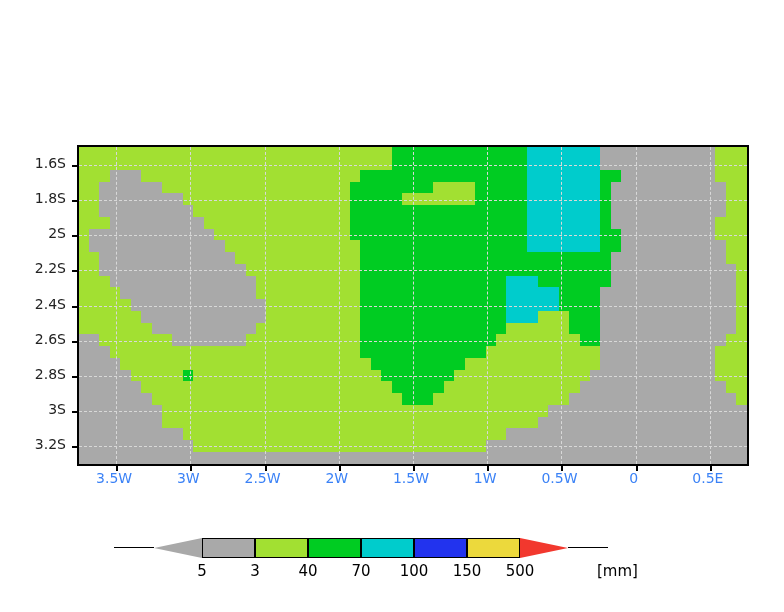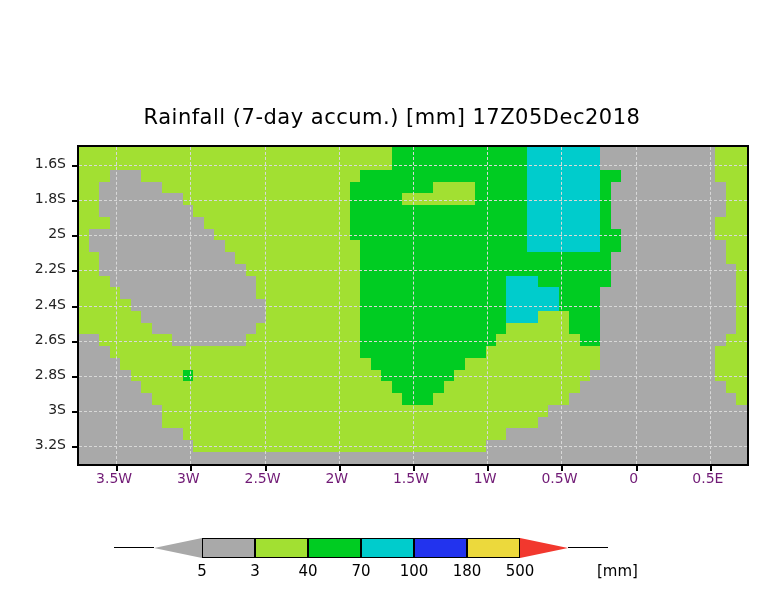--- a/index.html
+++ b/index.html
@@ -31,39 +31,38 @@
   .gridline-h{position:absolute;left:0;height:0;width:668px;
     border-top:1px dashed #d8d8d8;}
 
   
   .tick-y{position:absolute;left:-7px;width:7px;height:0;border-top:2px solid #000;}
   .tick-x{position:absolute;bottom:-7px;height:7px;width:0;border-left:2px solid #000;}
   .ylabels{position:absolute;left:0;top:145px;width:70px;height:317px;}
   .ylabel{position:absolute;right:4px;font-size:14px;color:#222;
     white-space:nowrap;transform:translateY(-50%);}
   .xlabels{position:absolute;left:77px;top:470px;width:668px;height:24px;}
-  .xlabel{position:absolute;top:0;font-size:14px;color:#701a75;
+  .xlabel{position:absolute;top:0;font-size:14px;color:#3b82f6;
     white-space:nowrap;transform:translateX(-50%);}
 
   
   .cbar-wrap{position:absolute;left:0;top:528px;width:784px;height:60px;}
   .cbar{position:absolute;left:202px;top:10px;height:20px;}
   .cbar-seg{position:absolute;top:0;height:20px;border:1px solid #000;
     box-sizing:border-box;}
   .cbar-arrow{position:absolute;top:0;width:0;height:0;}
   .cbar-tick{position:absolute;top:34px;font-size:15px;color:#000;
     transform:translateX(-50%);white-space:nowrap;}
   .cbar-unit{position:absolute;top:34px;font-size:15px;color:#000;white-space:nowrap;}
 </style>
 </head>
 <body>
 
 <div id="root">
 
-  <div class="title">Rainfall (7-day accum.) [mm] 17Z05Dec2018</div>
 
   <div class="ylabels">
       <div class="ylabel" style="top: 17.6111px;">1.6S</div>
       <div class="ylabel" style="top: 52.8333px;">1.8S</div>
       <div class="ylabel" style="top: 88.0556px;">2S</div>
       <div class="ylabel" style="top: 123.278px;">2.2S</div>
       <div class="ylabel" style="top: 158.5px;">2.4S</div>
       <div class="ylabel" style="top: 193.722px;">2.6S</div>
       <div class="ylabel" style="top: 228.944px;">2.8S</div>
       <div class="ylabel" style="top: 264.167px;">3S</div>
@@ -312,17 +311,17 @@
         <div class="cbar-arrow" style="left: 318px; border-top: 10px solid transparent; border-bottom: 10px solid transparent; border-left: 48px solid rgb(242, 56, 46);"></div>
         <div style="position: absolute; left: -88px; top: 9px; width: 40px; height: 0px; border-top: 1px solid rgb(0, 0, 0);"></div>
         <div style="position: absolute; left: 366px; top: 9px; width: 40px; height: 0px; border-top: 1px solid rgb(0, 0, 0);"></div>
       </div>
     <div class="cbar-unit" style="left:597px;">[mm]</div>
   <div class="cbar-tick" style="left: 202px;">5</div>
       <div class="cbar-tick" style="left: 255px;">3</div>
       <div class="cbar-tick" style="left: 308px;">40</div>
       <div class="cbar-tick" style="left: 361px;">70</div>
       <div class="cbar-tick" style="left: 414px;">100</div>
-      <div class="cbar-tick" style="left: 467px;">180</div>
+      <div class="cbar-tick" style="left: 467px;">150</div>
       <div class="cbar-tick" style="left: 520px;">500</div>
     </div>
 
 </div>
 
 </body></html>

